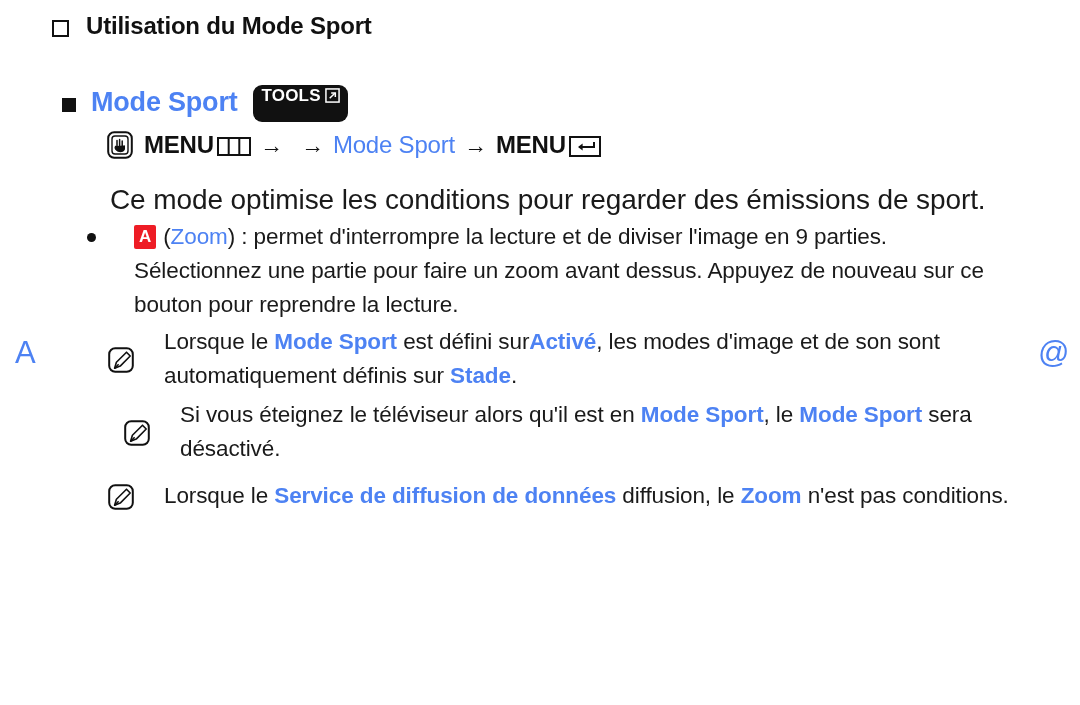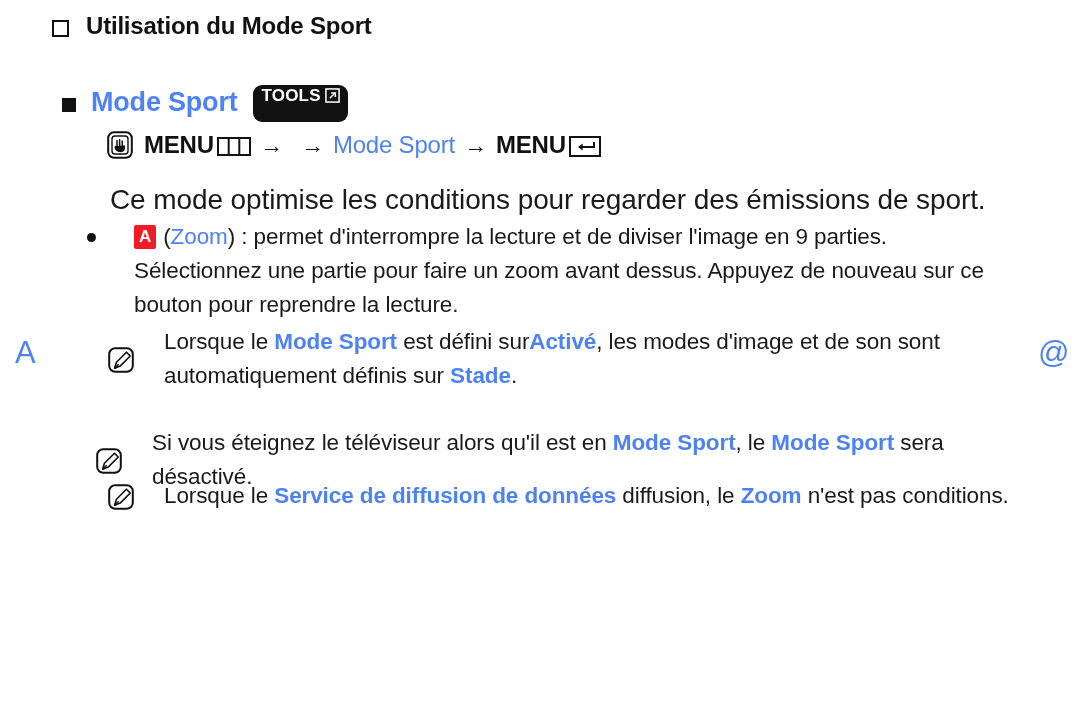--- a/index.html
+++ b/index.html
@@ -214,21 +214,21 @@
   .note-body {
     margin-left: 30px;
     font-size: 22.5px;
     line-height: 34px;
     color: #1a1a1a;
     max-width: 880px;
     letter-spacing: -0.1px;
   }
 
   .note-1 { left: 108px; top: 325px; }
-  .note-2 { left: 96px; top: 398px; margin-top: 28px; }
+  .note-2 { left: 124px; top: 398px; }
   .note-3 { left: 108px; top: 478px; }
 
   .b { color: #4d82f3; font-weight: 700; }
   .bn { color: #4d82f3; font-weight: 400; }
 </style>
 </head>
 <body>
 
 <div class="page">
 

